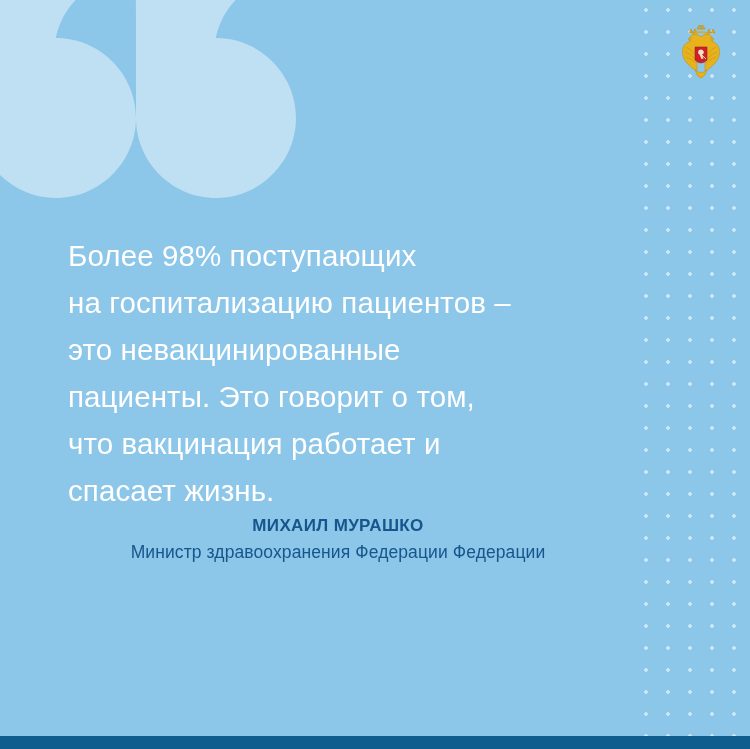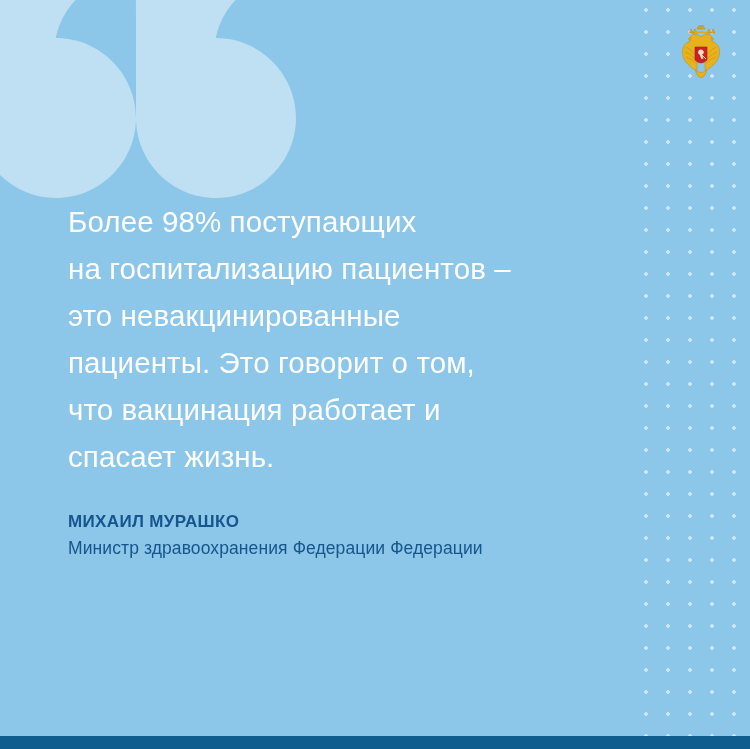--- a/index.html
+++ b/index.html
@@ -48,34 +48,34 @@
     top: 25px;
     width: 50px;
     height: 54px;
   }
   #emblem svg { display: block; width: 100%; height: 100%; }
 
   
   #content {
     position: absolute;
     left: 68px;
-    top: 198px;
+    top: 232px;
     width: 540px;
   }
   #quote-text {
     margin: 0;
     color: #ffffff;
     font-size: 29.5px;
     font-weight: 400;
     line-height: 47px;
     letter-spacing: 0.1px;
     white-space: pre-line;
   }
   #attribution {
-    margin-top: 30px;
+    text-align: center;
   }
   #author-name {
     color: #17568C;
     font-size: 17px;
     font-weight: 700;
     letter-spacing: 0.35px;
     line-height: 23px;
   }
   #author-title {
     color: #17568C;

